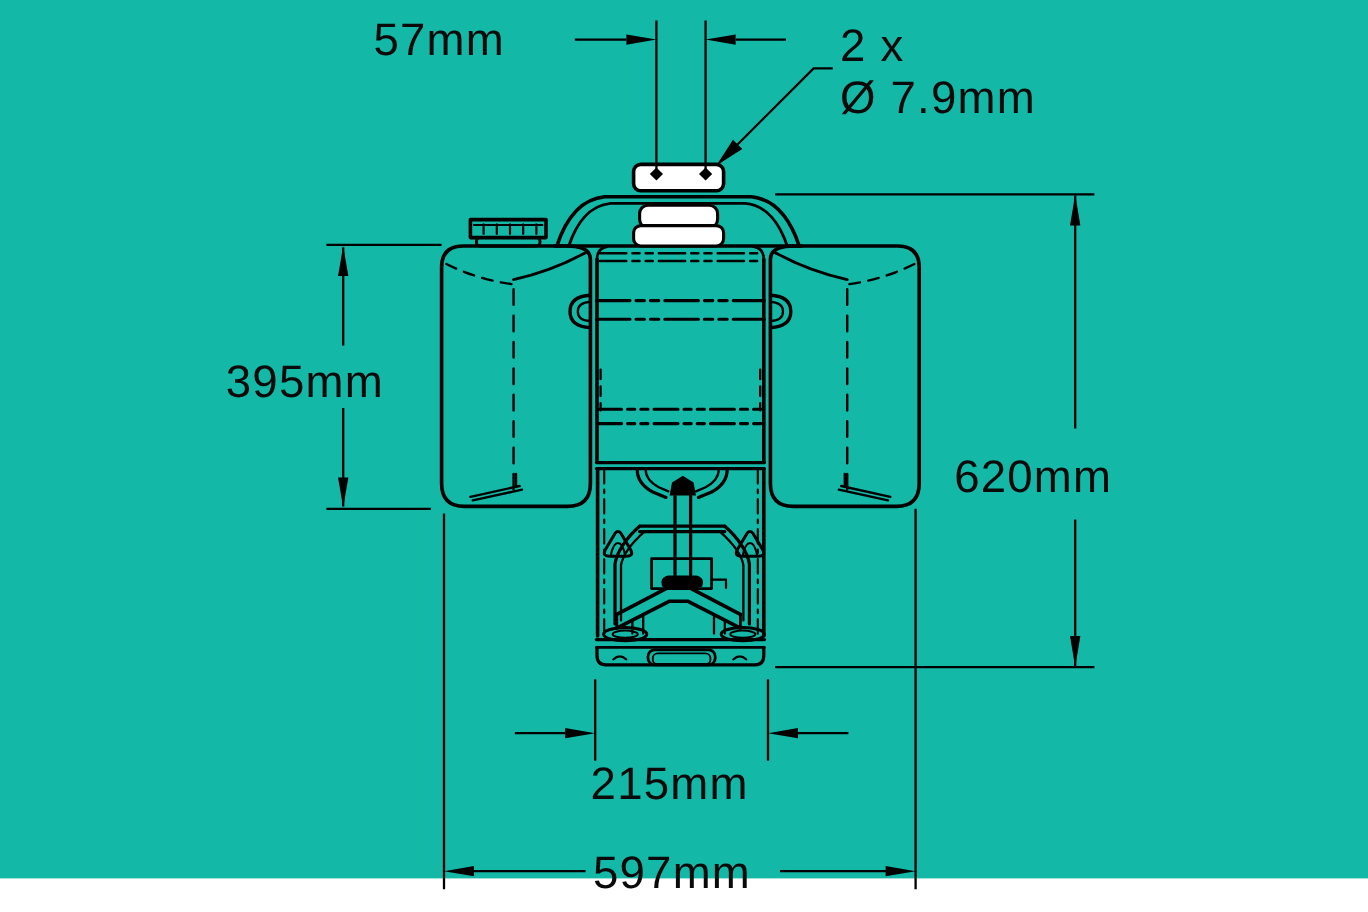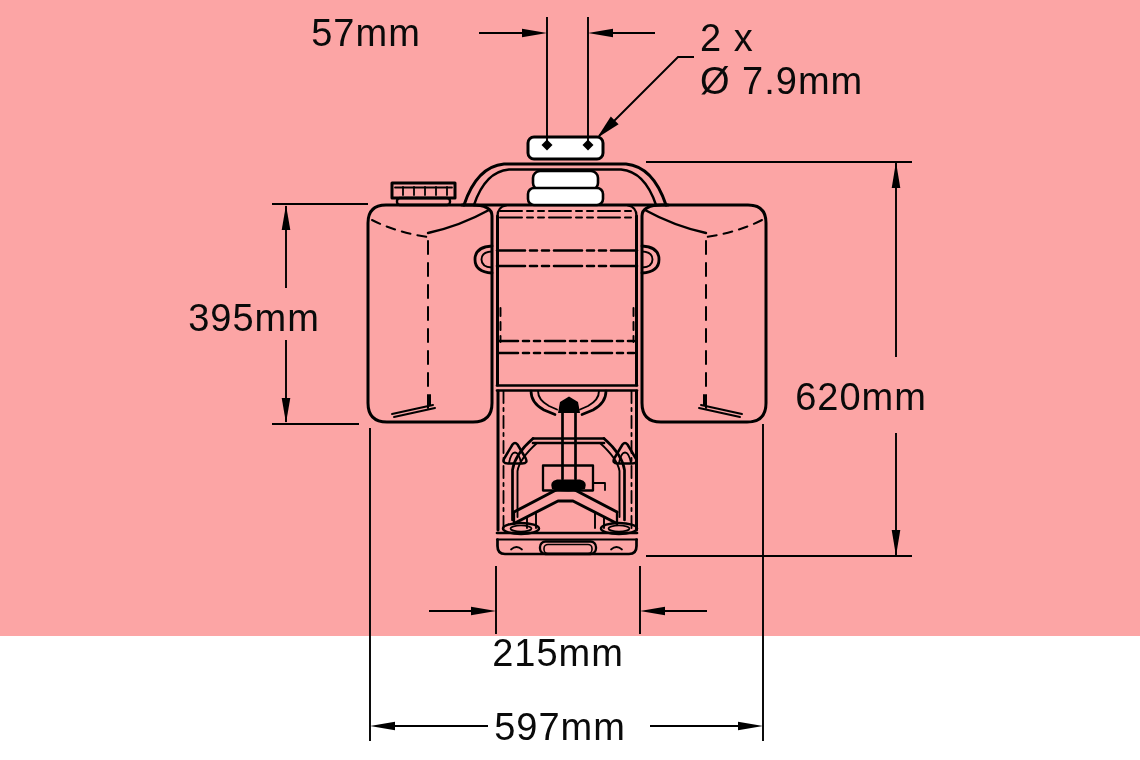--- a/index.html
+++ b/index.html
@@ -1,16 +1,16 @@
 <!DOCTYPE html>
 <html><head>
 <meta charset="utf-8">
 <style>
   html,body{margin:0;padding:0;background:#ffffff;width:1140px;height:760px;overflow:hidden;}
-  .canvas-wrap{position:relative;width:1140px;height:636px;background:#fca5a5;}
+  .canvas-wrap{position:relative;width:1140px;height:732px;background:#14b8a6;}
   svg{display:block;}
   text{font-family:"Liberation Sans","DejaVu Sans",sans-serif;font-weight:300;fill:#0a0a0a;letter-spacing:1px;}
   .dim-text{font-size:38px;}
 </style>
 </head>
 <body>
 
 <div class="canvas-wrap">
 <svg width="1140" height="760" viewBox="0 0 1140 760">
 

